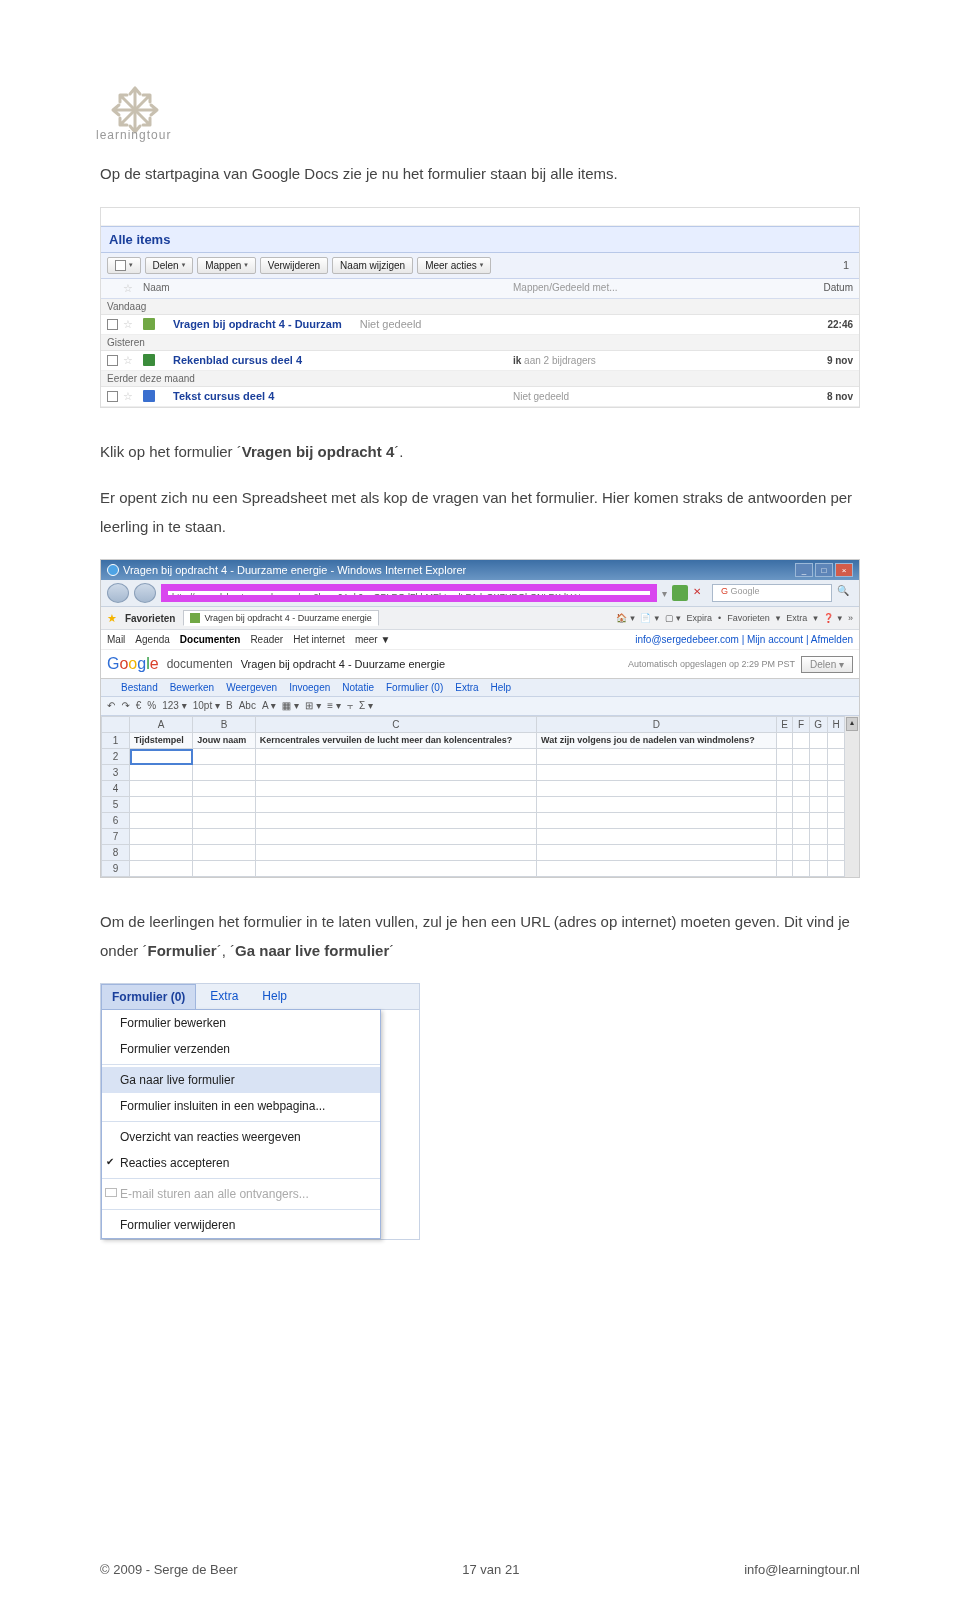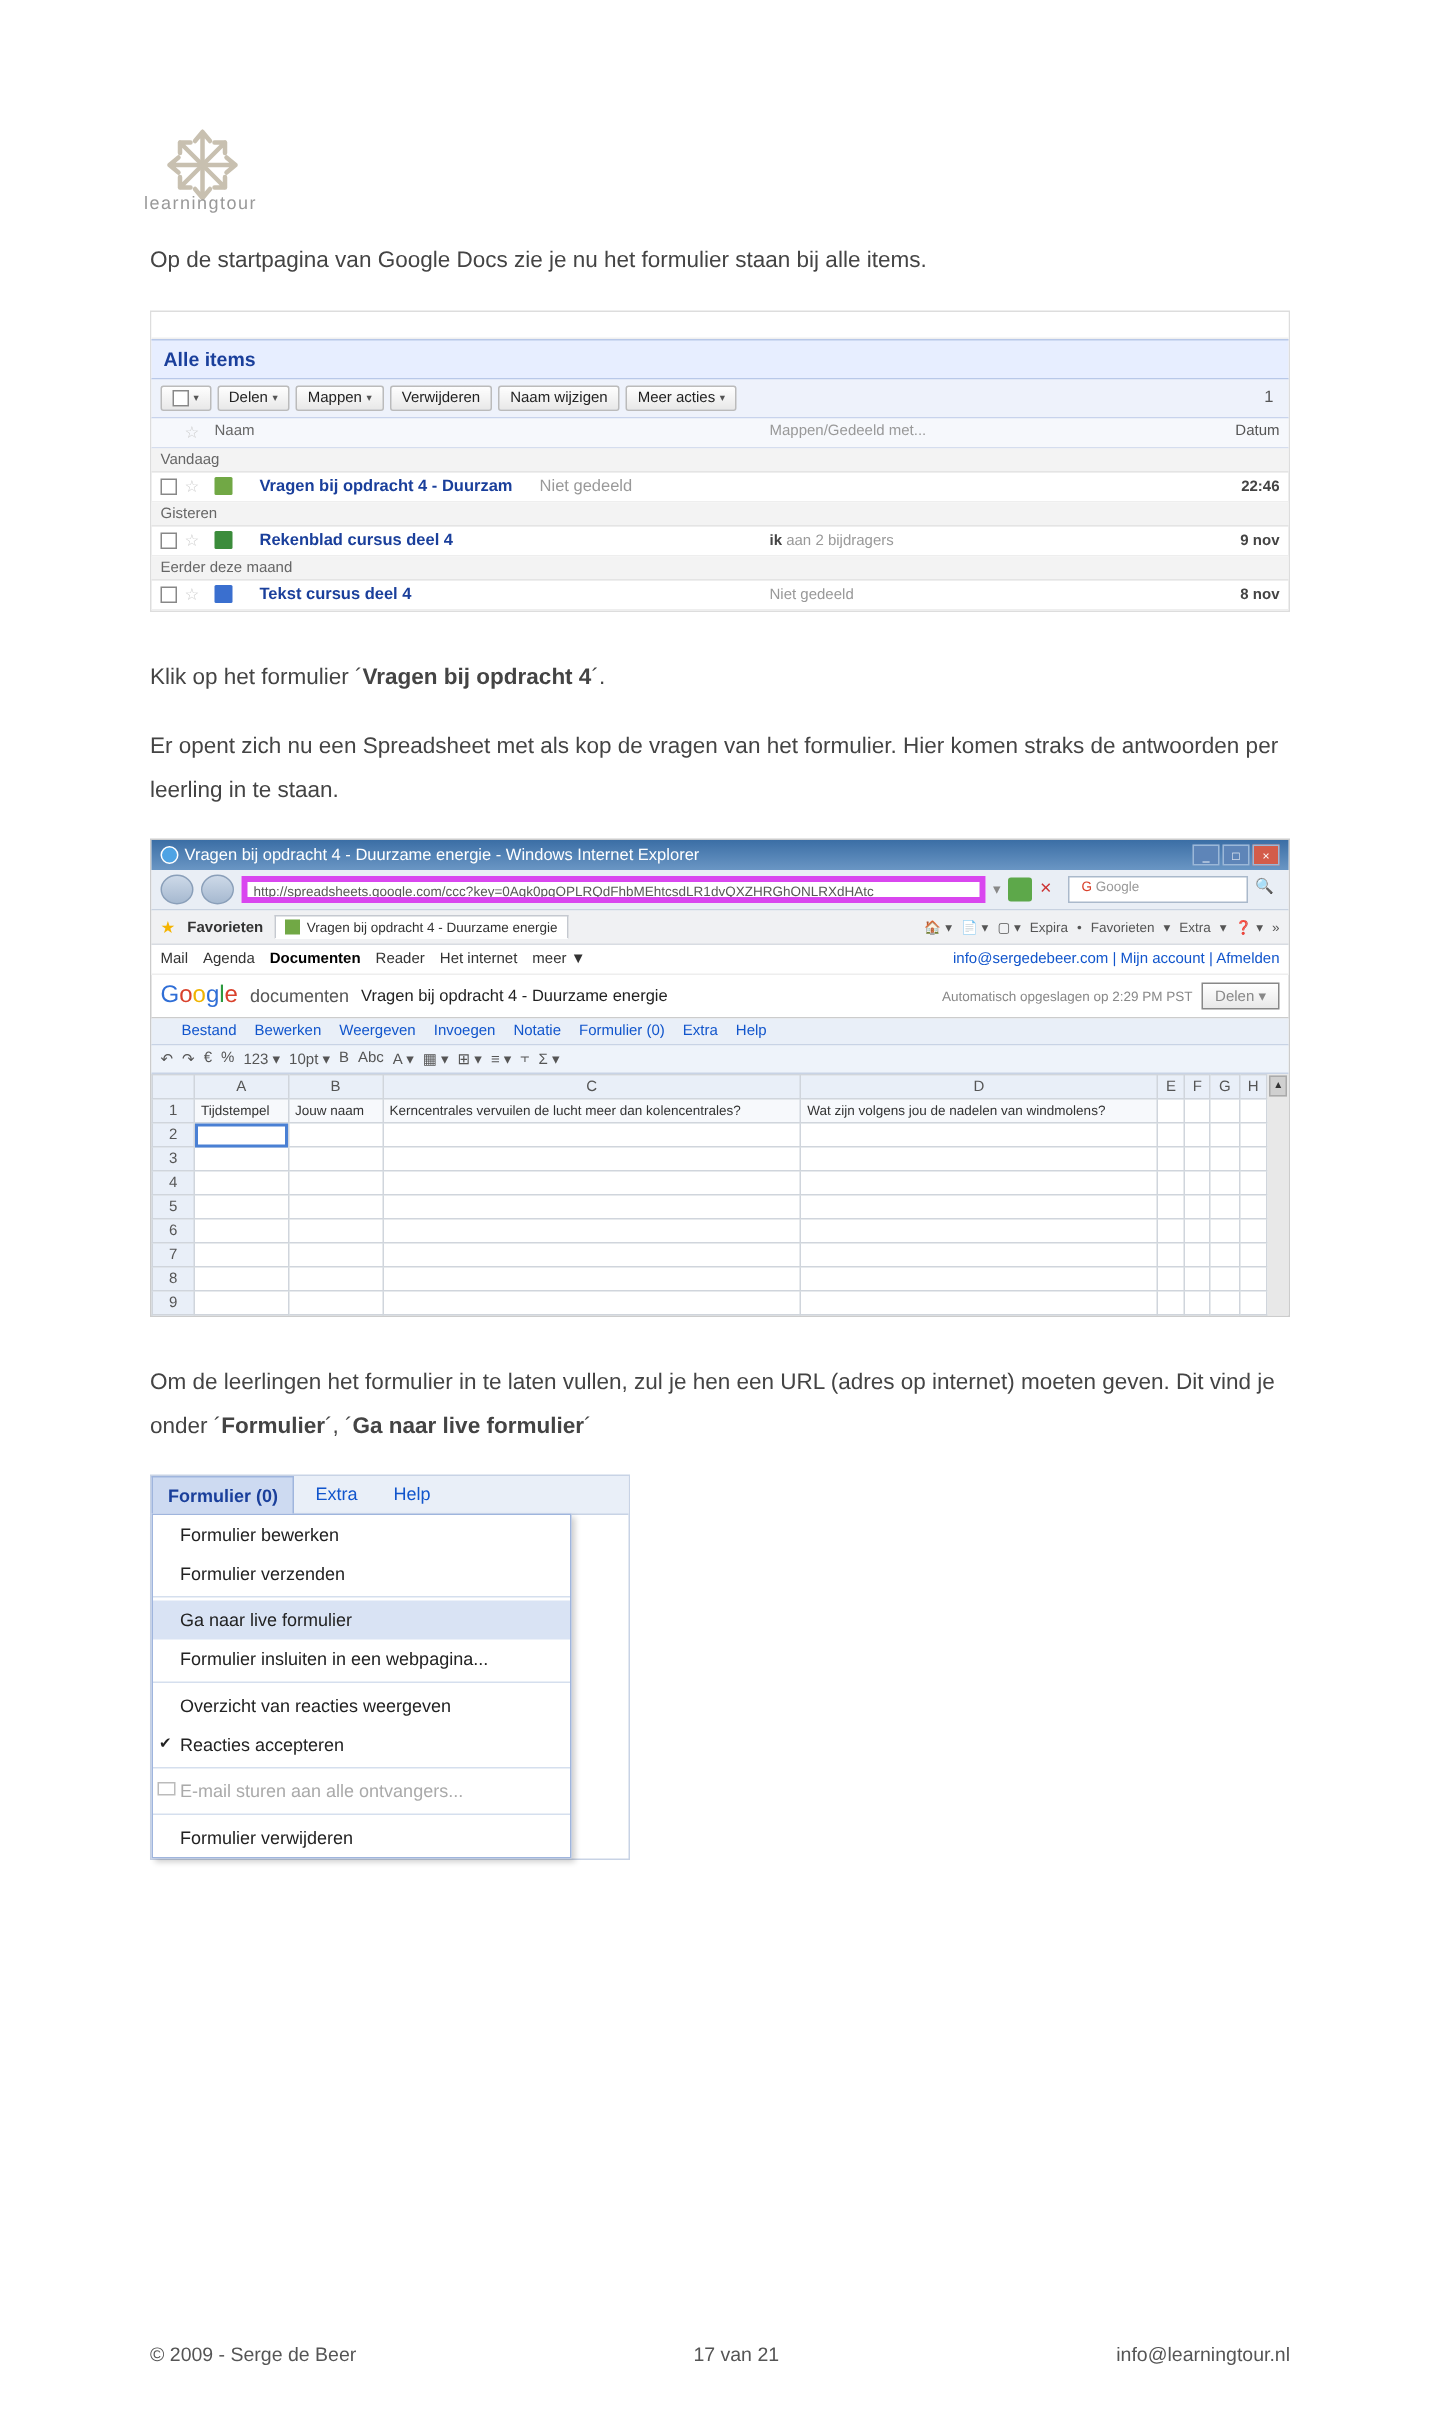--- a/index.html
+++ b/index.html
@@ -132,21 +132,21 @@
   .ie-title .wb.close { background: #d35c4a; }
   .ie-addr {
     background: #e9eef5;
     padding: 3px 6px;
     display: flex;
     align-items: center;
     gap: 5px;
     border-bottom: 1px solid #c8d2e0;
   }
   .ie-addr .navbtn { width: 22px; height: 20px; border-radius: 50%; background: linear-gradient(#cdd9e8,#a6b9d0); border: 1px solid #8a9fb9; }
-  .ie-addr .url { flex: 1; height: 18px; border: 4px solid #d946ef; background: #fff; padding: 1px 4px; font-size: 9px; color: #555; overflow: hidden; white-space: nowrap; }
+  .ie-addr .url { flex: 1; height: 18px; border: 7px solid #d946ef; background: #fff; padding: 1px 4px; font-size: 9px; color: #555; overflow: hidden; white-space: nowrap; }
   .ie-addr .rbox { width: 120px; height: 18px; border: 1px solid #aab9cb; background: #fff; font-size: 9px; padding: 1px 8px; color: #999; }
   .ie-fav {
     background: #f0f1f3;
     padding: 3px 6px;
     font-size: 10px;
     display: flex;
     align-items: center;
     gap: 8px;
     border-bottom: 1px solid #d8dce2;
   }
@@ -191,21 +191,21 @@
     font-size: 10px;
     display: flex;
     gap: 6px;
     border-bottom: 1px solid #c8d3e5;
     color: #555;
   }
   .ss-grid { border-collapse: collapse; width: 100%; font-size: 10px; }
   .ss-grid th, .ss-grid td { border: 1px solid #d0d5dc; padding: 2px 4px; height: 16px; }
   .ss-grid th { background: #e9eff8; color: #555; font-weight: normal; text-align: center; }
   .ss-grid .rowh { width: 28px; background: #e9eff8; text-align: center; color: #555; }
-  .ss-grid .hdrcell { background: #f7f9fc; font-weight: normal; color: #333; vertical-align: top; font-size: 9px; line-height: 1.15; }
+  .ss-grid .hdrcell { background: #f7f9fc; font-weight: bold; color: #333; vertical-align: top; font-size: 9px; line-height: 1.15; }
   .ss-grid td.sel { outline: 2px solid #4a80d4; outline-offset: -2px; background: #fff; }
   .ss-scroll { width: 14px; background: #e8e8e8; }
 
   
   .shot3 {
     width: 320px;
     font-family: Arial, sans-serif;
     font-size: 12px;
     background: #fff;
     border: 1px solid #c8d3e5;

